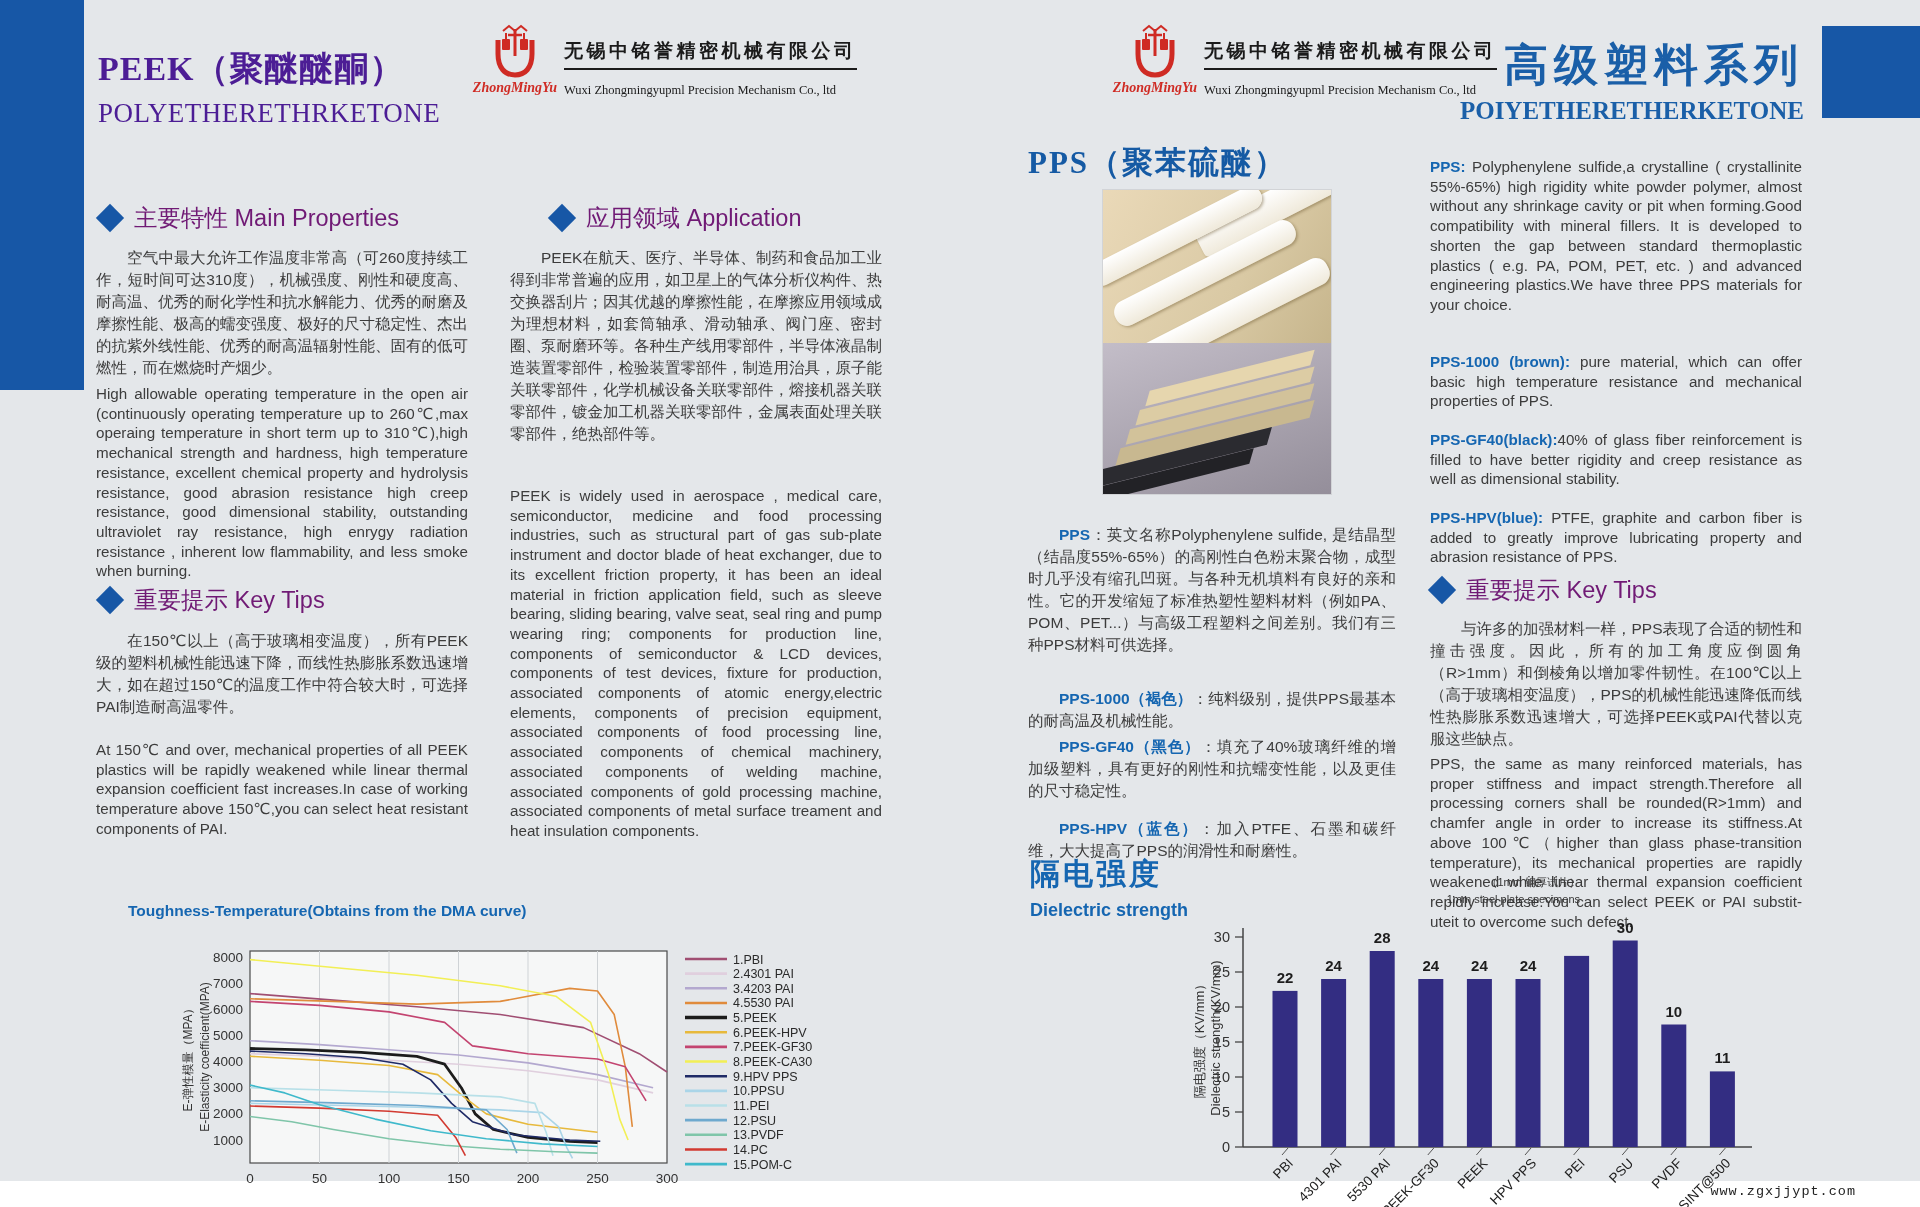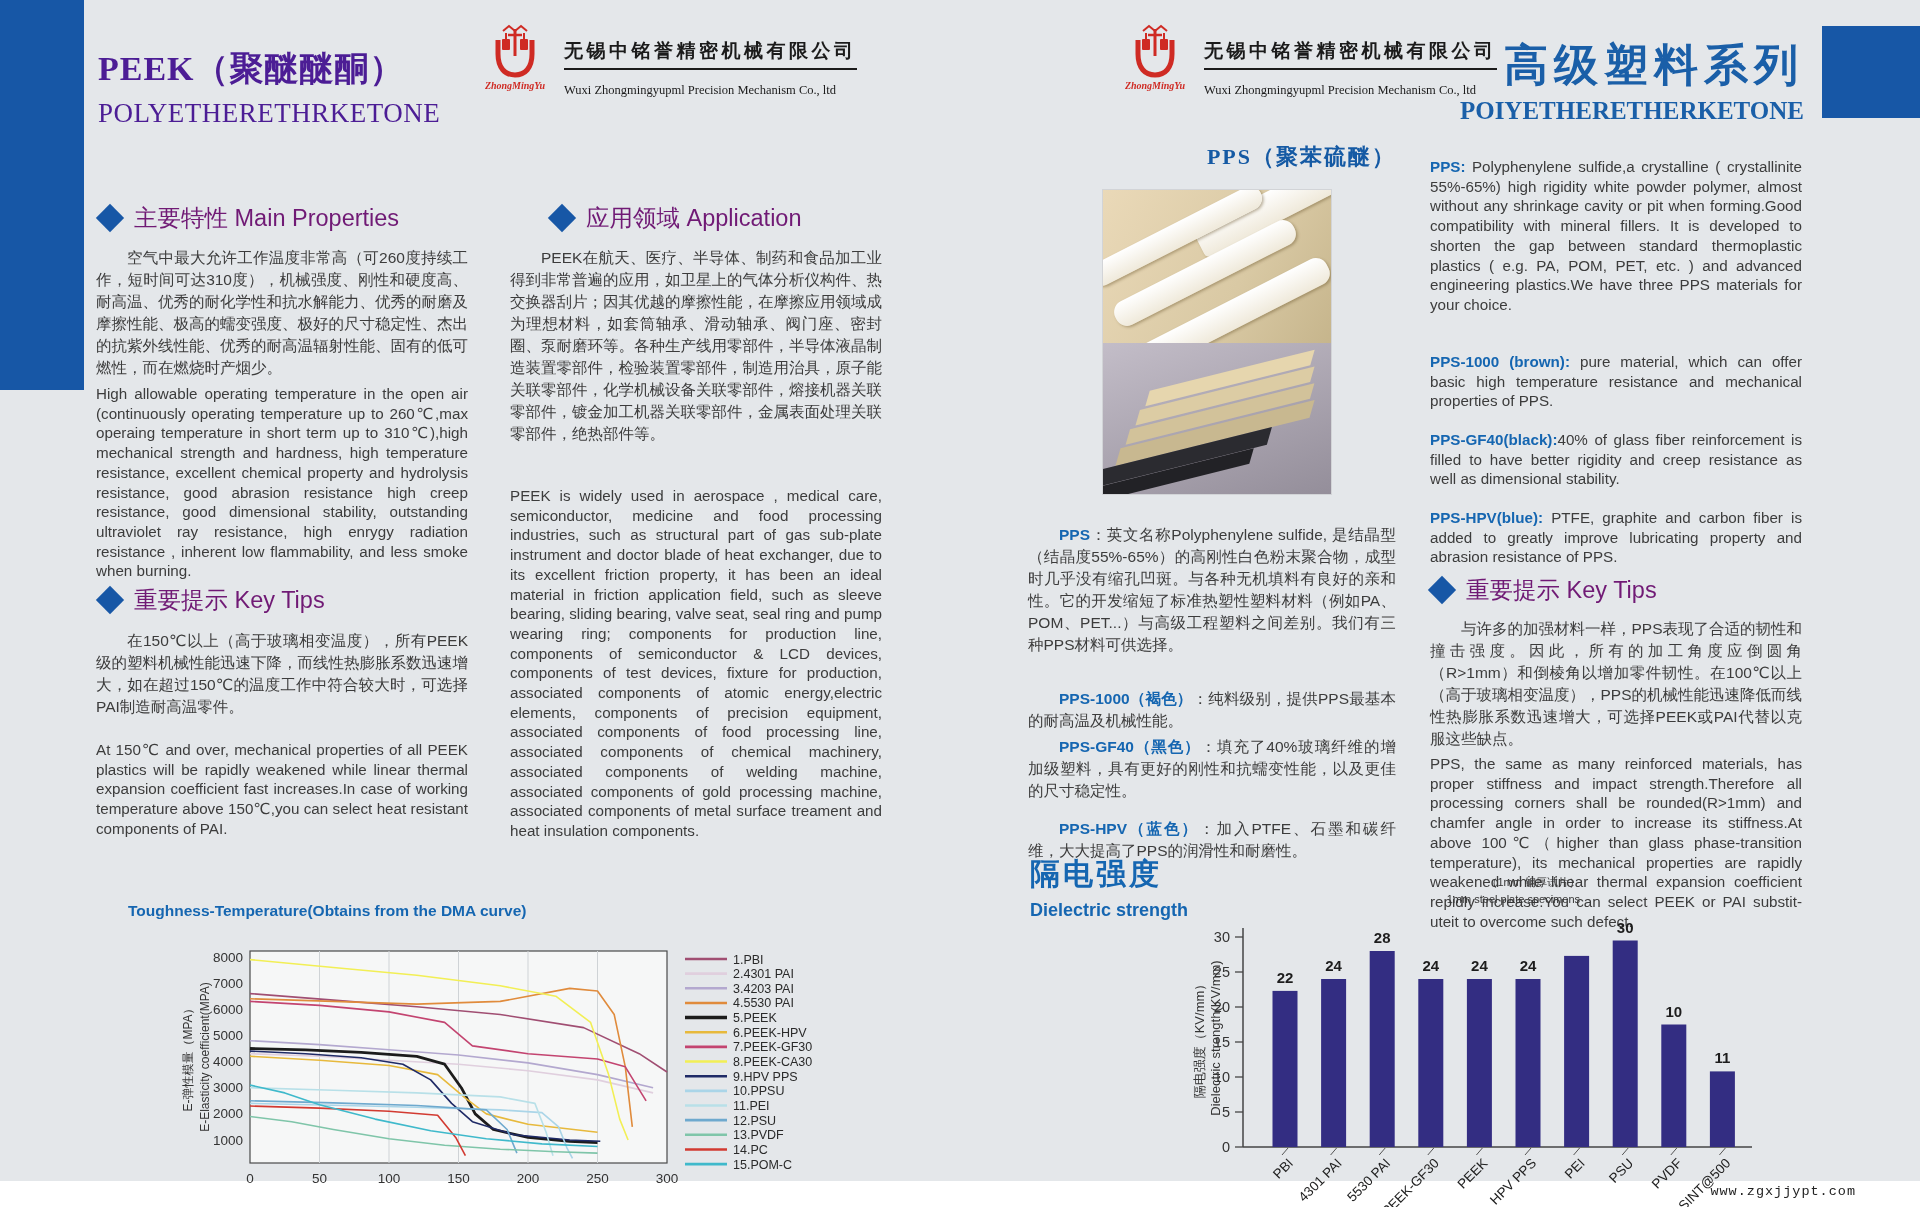--- a/index.html
+++ b/index.html
@@ -11,40 +11,40 @@
   .ltitle{position:absolute;left:98px;top:46px;color:#4c1d95;font-family:"Liberation Serif","DejaVu Serif",serif}
   .ltitle .t1{font-size:34px;font-weight:bold;letter-spacing:1px}
   .ltitle .t2{font-size:27px;font-weight:normal;margin-top:6px;letter-spacing:.5px}
   .rtitle{position:absolute;right:116px;top:36px;text-align:right;color:#1a5fa8}
   .rtitle .t1{font-size:44px;font-weight:bold;letter-spacing:6px}
   .rtitle .t2{font-size:25px;font-weight:bold;font-family:"Liberation Serif","DejaVu Serif",serif;margin-top:2px}
   .logo{position:absolute;display:flex;gap:16px;align-items:flex-start}
   #logo1{left:482px;top:24px}
   #logo2{left:1122px;top:24px}
   .emb{display:flex;flex-direction:column;align-items:center;width:66px}
-  .emb .script{font-family:"Liberation Serif","DejaVu Serif",serif;font-style:italic;font-size:10px;
+  .emb .script{font-family:"Liberation Serif","DejaVu Serif",serif;font-style:italic;font-size:14px;
                color:#cf2b24;white-space:nowrap;margin-top:-2px;font-weight:bold}
   .cotext{padding-top:14px}
   .cn{font-size:19px;font-weight:bold;color:#1b1b1b;letter-spacing:3.5px;border-bottom:2px solid #1b1b1b;
       padding-bottom:4px;white-space:nowrap;font-family:"Liberation Serif","DejaVu Serif",serif}
   .en{font-size:12.5px;color:#1b1b1b;margin-top:13px;white-space:nowrap;font-family:"Liberation Serif","DejaVu Serif",serif}
   .sech{position:absolute;display:flex;align-items:center;gap:14px;font-size:23.5px;color:#701a75}
   .diamond{width:20px;height:20px;background:#1757a6;transform:rotate(45deg);flex:none}
   #h-mp{left:100px;top:202px} #h-app{left:552px;top:202px} #h-kt1{left:100px;top:584px} #h-kt2{left:1432px;top:574px}
   .para{position:absolute;width:372px;color:#3c3c3c;text-align:justify;margin:0}
   .zh{font-size:15.5px;line-height:22px;text-indent:2em}
   .enp{font-size:15.2px;line-height:19.7px}
   .lead{color:#1566b1;font-weight:bold}
   #p-mp-zh{left:96px;top:247px} #p-mp-en{left:96px;top:384px}
   #p-kt1-zh{left:96px;top:630px} #p-kt1-en{left:96px;top:740px}
   #p-app-zh{left:510px;top:247px} #p-app-en{left:510px;top:486px}
   #p-pps-en{left:1430px;top:157px} #p-1000-en{left:1430px;top:352px}
   #p-gf40-en{left:1430px;top:430px} #p-hpv-en{left:1430px;top:508px}
   #p-kt2-zh{left:1430px;top:618px} #p-kt2-en{left:1430px;top:754px}
-  #pps-title{position:absolute;left:1028px;top:142px;width:368px;text-align:right;font-size:22px;font-weight:bold;
+  #pps-title{position:absolute;left:1028px;top:142px;width:368px;text-align:left;font-size:31px;font-weight:bold;
              color:#155aa4;font-family:"Liberation Serif","DejaVu Serif",serif;letter-spacing:2px}
   #p-pps-zh{left:1028px;top:524px;width:368px} #p-1000-zh{left:1028px;top:688px;width:368px}
   #p-gf40-zh{left:1028px;top:736px;width:368px} #p-hpv-zh{left:1028px;top:818px;width:368px}
   #photo{position:absolute;left:1103px;top:190px;width:228px;height:304px;box-shadow:0 0 0 1px rgba(0,0,0,.08)}
   .ph{position:absolute;left:0;width:228px;overflow:hidden}
   #ph1{top:0;height:153px;background:linear-gradient(120deg,#ead9b8,#d9c9a4 60%,#c6b58c)}
   #ph2{top:153px;height:151px;background:linear-gradient(160deg,#c3bdc8,#948e9a)}
   .rod{position:absolute;background:linear-gradient(180deg,#ffffff,#efe9da);border-radius:12px;
        box-shadow:1px 2px 3px rgba(110,90,50,.45)}
   .sheet{position:absolute;transform:rotate(-14deg) skewX(-30deg)}

